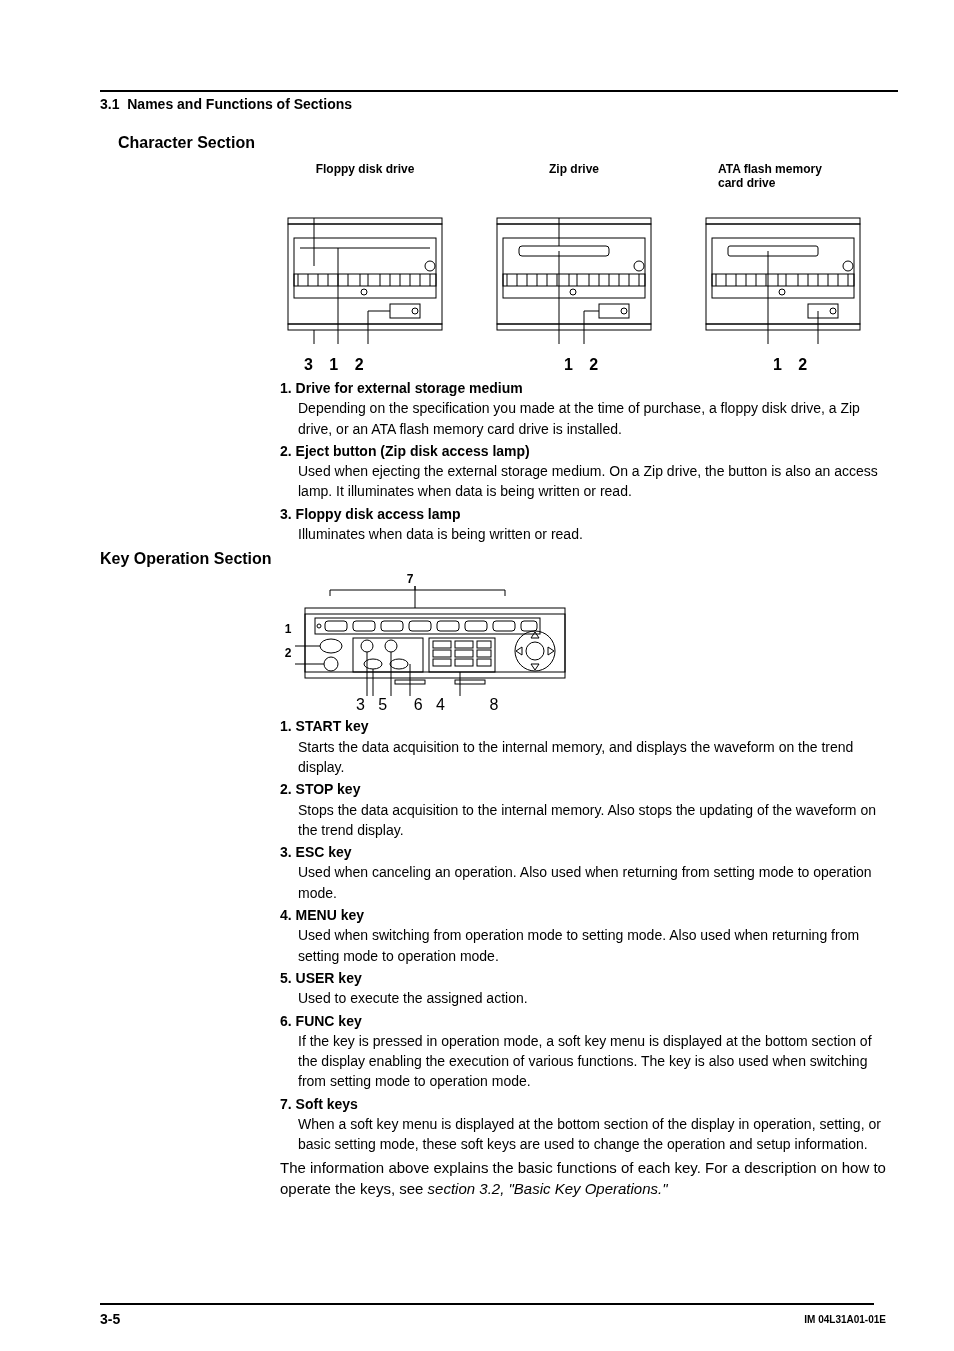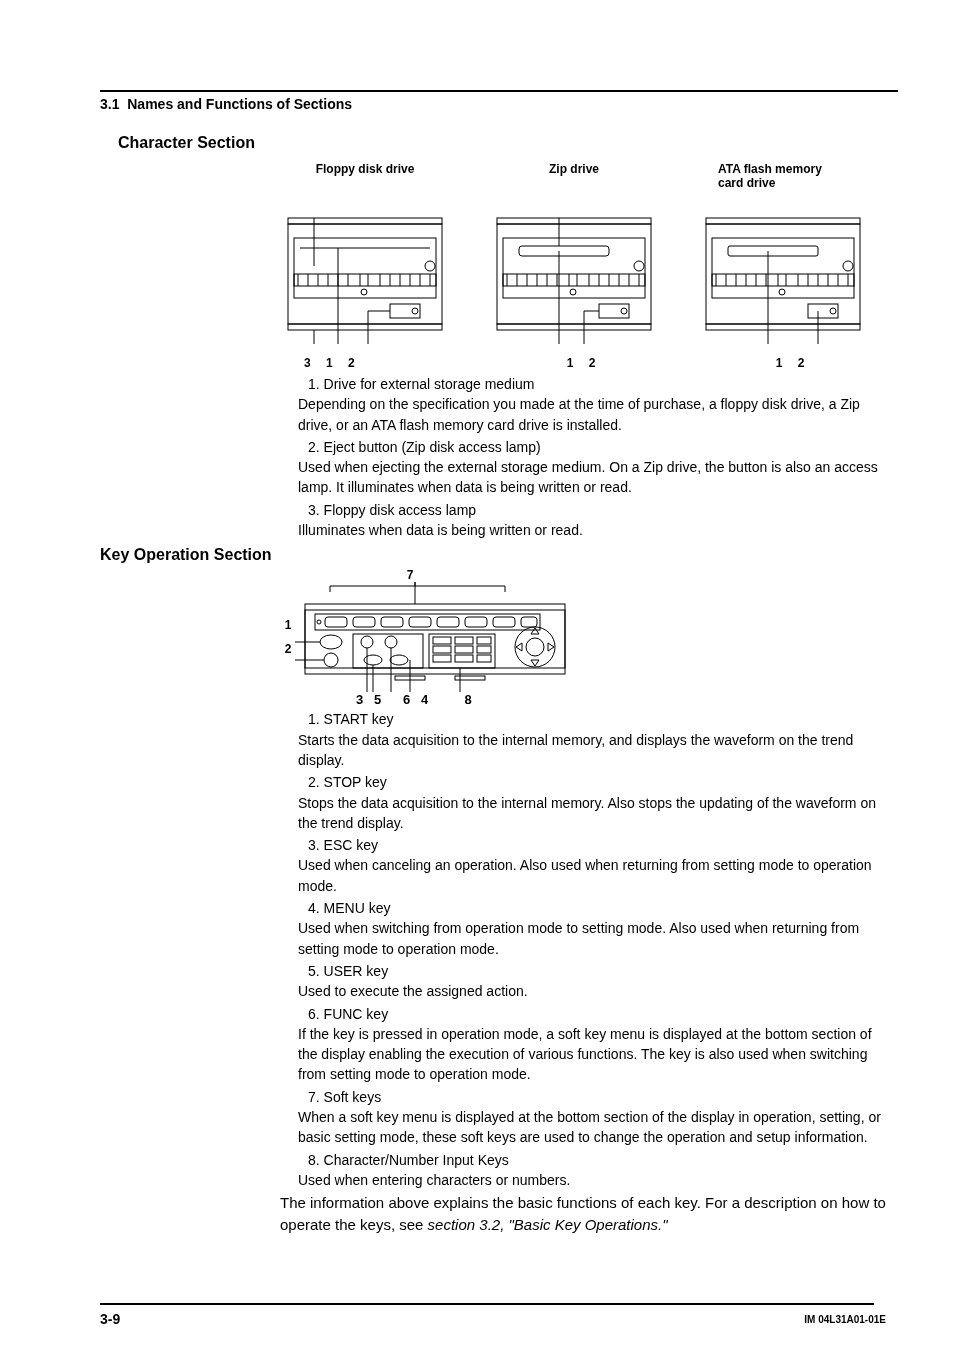--- a/index.html
+++ b/index.html
@@ -7,27 +7,27 @@
   .page { padding: 90px 56px 40px 100px; position: relative; height: 100%; }
   .section-header-rule { border-top: 2px solid #000; margin-bottom: 4px; }
   .section-header { font-size: 14px; font-weight: bold; margin-bottom: 22px; }
   .subhead { font-size: 16px; font-weight: bold; margin-left: 18px; margin-bottom: 10px; }
   .subhead2 { font-size: 16px; font-weight: bold; margin-left: 0; margin-top: 6px; margin-bottom: 4px; }
   .diagram-row { display: flex; gap: 39px; margin-left: 180px; margin-bottom: 4px; }
   .diagram-col { display: flex; flex-direction: column; align-items: center; }
   .diagram-label { font-size: 12px; font-weight: bold; text-align: left; height: 34px; line-height: 14px; }
   .diagram-label.two { width: 130px; }
   .drive-svg { width: 170px; height: 160px; }
-  .callout-nums { font-size: 12px; font-weight: bold; letter-spacing: 6px; }
+  .callout-nums { font-size: 16px; font-weight: bold; letter-spacing: 6px; }
   .list-block { margin-left: 180px; margin-right: 10px; font-size: 14px; line-height: 1.45; }
   .li { margin-bottom: 2px; }
-  .li-head { font-weight: normal; margin-left: 28px; }
+  .li-head { font-weight: bold; }
   .li-body { margin-left: 18px; }
   .keyop-svg-wrap { margin-left: 180px; margin-bottom: 2px; display:flex; flex-direction:column; align-items:center; width: 300px;}
-  .key-nums-row{ font-size:13px; font-weight:bold; display:flex; width:280px; }
+  .key-nums-row{ font-size:16px; font-weight:normal; display:flex; width:280px; }
   .closing { margin-left: 180px; margin-right: 10px; font-size: 15px; line-height: 1.45; margin-top: 2px;}
   .italic { font-style: italic; }
   .footer-rule { border-top: 2px solid #000; position: absolute; left: 100px; right: 80px; bottom: 46px; }
   .page-num { position: absolute; left: 100px; bottom: 24px; font-size: 14px; font-weight: bold; }
   .doc-id { position: absolute; right: 68px; bottom: 26px; font-size: 10px; font-weight: bold; }
 </style>
 </head>
 <body>
 
 <div class="page">
@@ -249,23 +249,22 @@
   </div>
 
   <div class="list-block">
     <div class="li"><span class="li-head"><span>1.</span> <span>START key</span></span><div class="li-body">Starts the data acquisition to the internal memory, and displays the waveform on the trend display.</div></div>
     <div class="li"><span class="li-head"><span>2.</span> <span>STOP key</span></span><div class="li-body">Stops the data acquisition to the internal memory.  Also stops the updating of the waveform on the trend display.</div></div>
     <div class="li"><span class="li-head"><span>3.</span> <span>ESC key</span></span><div class="li-body">Used when canceling an operation.  Also used when returning from setting mode to operation mode.</div></div>
     <div class="li"><span class="li-head"><span>4.</span> <span>MENU key</span></span><div class="li-body">Used when switching from operation mode to setting mode.  Also used when returning from setting mode to operation mode.</div></div>
     <div class="li"><span class="li-head"><span>5.</span> <span>USER key</span></span><div class="li-body">Used to execute the assigned action.</div></div>
     <div class="li"><span class="li-head"><span>6.</span> <span>FUNC key</span></span><div class="li-body">If the key is pressed in operation mode, a soft key menu is displayed at the bottom section of the display enabling the execution of various functions. The key is also used when switching from setting mode to operation mode.</div></div>
     <div class="li"><span class="li-head"><span>7.</span> <span>Soft keys</span></span><div class="li-body">When a soft key menu is displayed at the bottom section of the display in operation, setting, or basic setting mode, these soft keys are used to change the operation and setup information.</div></div>
-    <div class="li"><span class="li-head"><span>8.</span> <span>Character/Number Input Keys</span></span><div class="li-body">Used when entering characters or numbers.</div></div>
   </div>
 
   <div class="closing">
     <span>The information above explains the basic functions of each key.  For a description on how to operate the keys, see </span><span class="italic">section 3.2, "Basic Key Operations."</span>
   </div>
 
   <div class="footer-rule"></div>
-  <div class="page-num">3-9</div>
+  <div class="page-num">3-5</div>
   <div class="doc-id">IM 04L31A01-01E</div>
 </div>
 
 </body></html>

